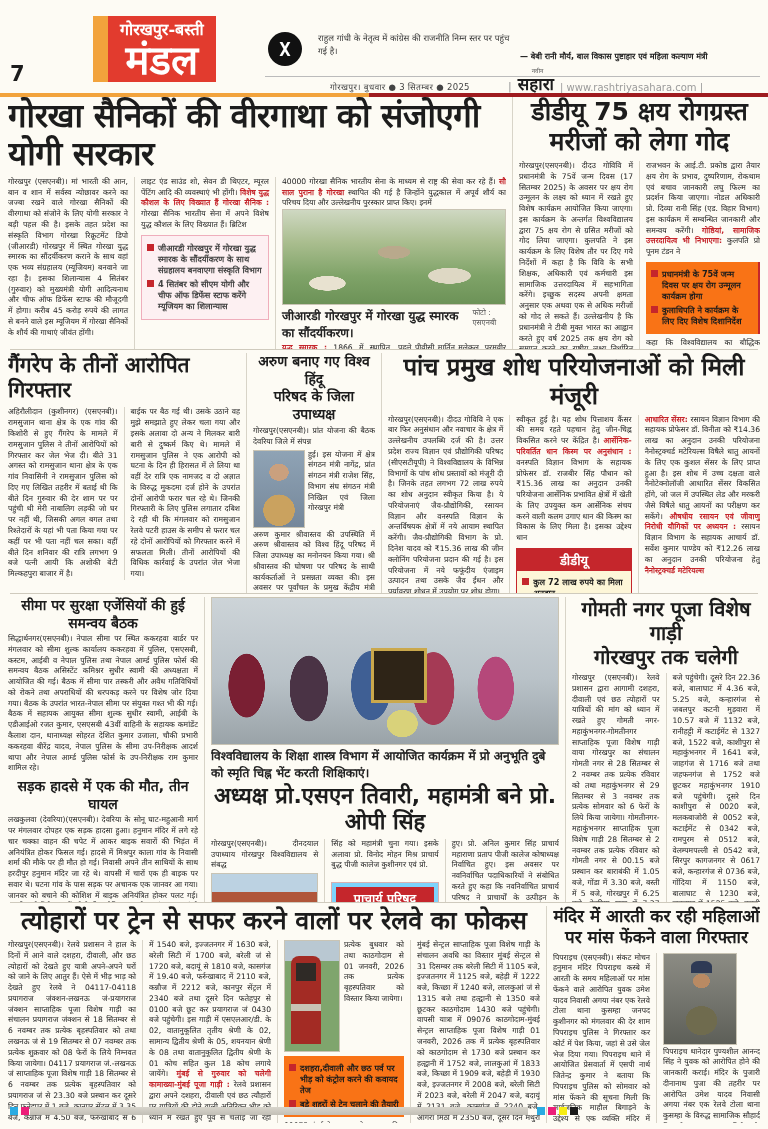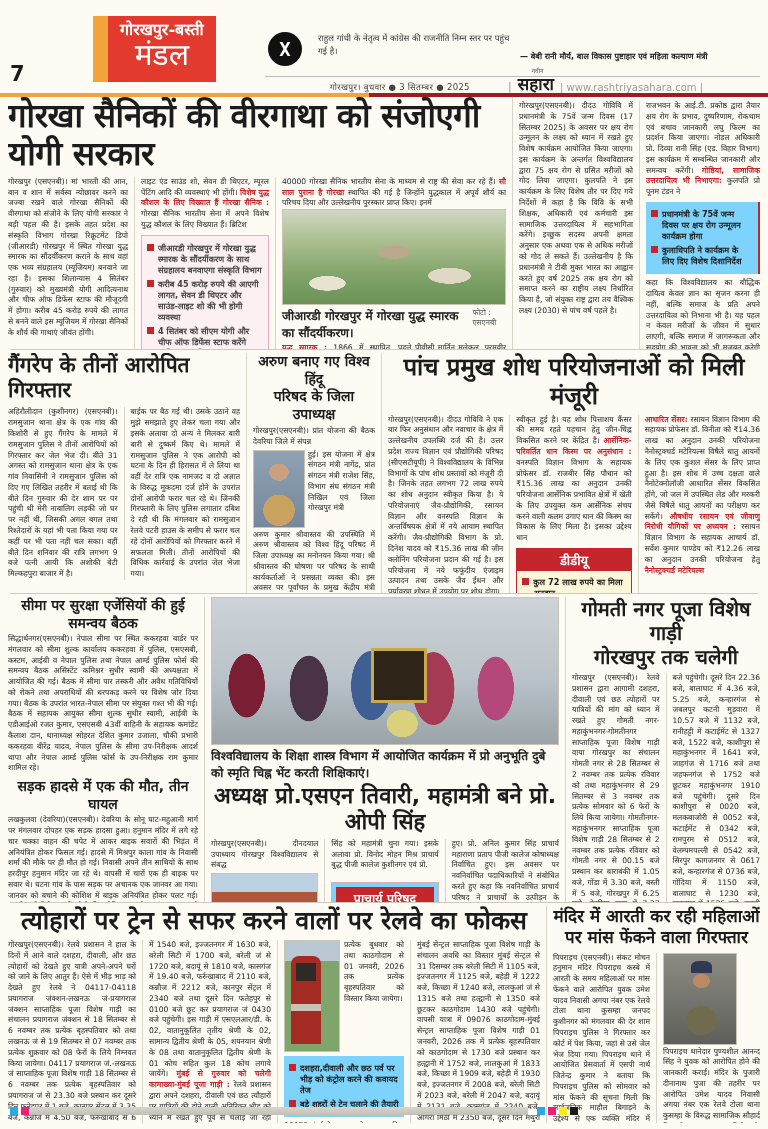--- a/index.html
+++ b/index.html
@@ -7,21 +7,21 @@
   body{background:#e9e6df;font-family:"DejaVu Sans","Liberation Sans",sans-serif;}
   .page{position:relative;width:768px;height:1129px;background:#fdfbf4;color:#1c1c1c;overflow:hidden;}
 
   
   .masthead{position:relative;height:97px;}
   .pageno{position:absolute;left:10px;top:62px;font-size:21px;font-weight:bold;}
   .nameplate{position:absolute;left:93px;top:16px;display:flex;height:66px;}
   .nameplate .orange{width:15px;background:#f2a33c;}
   .nameplate .red{background:#e23b2e;color:#fff;padding:4px 12px 2px;text-align:center;}
   .nameplate .l1{font-size:16px;font-weight:bold;line-height:1.2;}
-  .nameplate .l2{font-size:30px;font-weight:normal;line-height:1.05;}
+  .nameplate .l2{font-size:40px;font-weight:bold;line-height:1.05;}
   .xlogo{position:absolute;left:268px;top:32px;width:34px;height:34px;border-radius:50%;background:#111;color:#fff;
          display:flex;align-items:center;justify-content:center;font-size:19px;font-weight:bold;font-family:"DejaVu Sans Mono",monospace;}
   .quote{position:absolute;left:318px;top:32px;width:200px;font-size:8.5px;line-height:1.5;color:#333;}
   .quote-attr{position:absolute;left:520px;top:50px;width:230px;font-size:8px;font-weight:bold;color:#222;}
   .mast-rule{position:absolute;left:265px;right:8px;top:76px;border-top:1px solid #bbb;}
   .dateline{position:absolute;left:330px;top:81px;font-size:8.5px;color:#444;letter-spacing:.3px;}
   .brandwrap{position:absolute;left:508px;top:76px;display:flex;align-items:flex-end;gap:6px;}
   .brand-sep{color:#999;font-size:11px;}
   .brand{font-size:17px;font-weight:bold;color:#1c1c1c;position:relative;line-height:1;}
   .brand .tag{position:absolute;top:-8px;left:14px;font-size:6px;font-weight:normal;color:#555;}
@@ -42,21 +42,21 @@
   .red-in{color:#c5262c;font-weight:bold;}
   .caption{font-size:12px;font-weight:bold;color:#222;}
   .credit{font-size:7.5px;color:#555;}
 
   ul.blist{list-style:none;}
   ul.blist li{display:flex;gap:4px;margin:3px 0;font-size:8.2px;line-height:1.35;font-weight:bold;}
   .sq{flex:0 0 auto;width:7px;height:7px;background:#c5262c;margin-top:1px;display:inline-block;}
 
   .pinkbox{border:1.5px solid #efaebc;background:#fdf0f2;padding:4px 5px;margin:4px 0;}
   .pinkbox li{color:#444;}
-  .yellowbox{background:#7dd3fc;padding:4px 5px;margin:4px 0;border-right:2px solid #c5262c;}
+  .yellowbox{background:#f97316;padding:4px 5px;margin:4px 0;border-right:2px solid #c5262c;}
 
   .ddubox{border:1.5px solid #c5262c;margin:4px 0;}
   .ddubox .t{background:#c5262c;color:#fff;text-align:center;font-weight:bold;font-size:13px;padding:2px 0;}
   .ddubox .b{background:#fdf6d8;padding:3px 5px;}
 
   .redtitle{background:#c5262c;color:#fff;text-align:center;font-weight:bold;font-size:12.5px;line-height:1.3;padding:4px 6px;margin-bottom:3px;}
   .boxed{border:1px solid #d9b0b0;padding:4px;margin:11px 0;background:#7dd3fc;}
 
   
   .ph{position:relative;overflow:hidden;border:1px solid #c9c4b4;}
@@ -133,24 +133,20 @@
             <span class="red-in">विशेष युद्ध कौशल के लिए विख्यात हैं गोरखा सैनिक :</span>
             <span>गोरखा सैनिक भारतीय सेना में अपने विशेष युद्ध कौशल के लिए विख्यात हैं। ब्रिटिश</span></div>
           <div class="pinkbox">
             <ul class="blist">
               <li>
                   <span class="sq"></span>
                   <span>जीआरडी गोरखपुर में गोरखा युद्ध स्मारक के सौंदर्यीकरण के साथ संग्रहालय बनवाएगा संस्कृति विभाग</span>
                 </li>
               <li>
                   <span class="sq"></span>
-                  <span>करीब 45 करोड़ रुपये की आएगी लागत, सेवन डी थिएटर और साउंड-लाइट शो की भी होगी व्यवस्था</span>
-                </li>
-              <li>
-                  <span class="sq"></span>
                   <span>4 सितंबर को सीएम योगी और चीफ ऑफ डिफेंस स्टाफ करेंगे म्यूजियम का शिलान्यास</span>
                 </li>
             </ul>
           </div>
 
         </div>
         <div class="vdiv"></div>
         <div style="flex:1;">
           <div class="body"><span>40000 गोरखा सैनिक भारतीय सेना के माध्यम से राष्ट्र की सेवा कर रहे हैं।</span>
             <span class="red-in">सौ साल पुराना है गोरखा</span>
@@ -163,20 +159,24 @@
           <div style="display:flex;gap:8px;">
             <div class="body" style="flex:1;"><span class="red-in">युद्ध स्मारक :</span>
               <span>1866 में स्थापित गोरखा भर्ती डिपो गोरखपुर, सबसे पुराना भर्ती डिपो है। यहां अभी जो युद्ध स्मारक है उसकी स्थापना प्रथम विश्वयुद्ध में गोरखा जवानों के योगदान की स्मृति में 1925 में हुई थी। इस स्मारक में अब तक आठ ऐसे रणबांकुरों की कांस्य प्रतिमा</span></div>
             <div class="body" style="flex:1;">पहले पीवीसी मार्तिन मलेकल, परमवीर चक्र विजेता कैप्टन जीएम बलारिया, लेफ्टिनेंट करन बहादुर सिंह थापा, अशोक चक्र विजेता लेफ्टिनेंट कर्नल शंकर चिटोरिया, लेफ्टिनेंट पुनीत राय दत्त, मेजर थान बहादुर राय और नायक नर बहादुर की प्रतिमा शामिल हैं।</div>
           </div>
         </div>
       </div>
     </div>
     <div class="vdiv"></div>
     <div class="art" style="flex:1;">
+      <div class="h-lg">
+        <div>डीडीयू 75 क्षय रोगग्रस्त</div>
+          <div>मरीजों को लेगा गोद</div>
+      </div>
       <div style="display:flex;margin-top:4px;">
         <div style="flex:1;" class="body">
           <span>गोरखपुर(एसएनबी)। दीदउ गोविवि में प्रधानमंत्री के 75वें जन्म दिवस (17 सितम्बर 2025) के अवसर पर क्षय रोग उन्मूलन के लक्ष्य को ध्यान में रखते हुए विशेष कार्यक्रम आयोजित किया जाएगा। इस कार्यक्रम के अन्तर्गत विश्वविद्यालय द्वारा 75 क्षय रोग से ग्रसित मरीजों को गोद लिया जाएगा।</span> <span>कुलपति ने इस कार्यक्रम के लिए विशेष तौर पर दिए गये निर्देशों में कहा है कि विवि के सभी शिक्षक, अधिकारी एवं कर्मचारी इस सामाजिक उत्तरदायित्व में सहभागिता करेंगे। इच्छुक सदस्य अपनी क्षमता अनुसार एक अथवा एक से अधिक मरीजों को गोद ले सकते हैं। उल्लेखनीय है कि प्रधानमंत्री ने टीबी मुक्त भारत का आह्वान करते हुए वर्ष 2025 तक क्षय रोग को समाप्त करने का राष्ट्रीय लक्ष्य निर्धारित किया है, जो संयुक्त राष्ट्र द्वारा तय वैश्विक लक्ष्य (2030) से पांच वर्ष पहले है।</span>
           
           
         </div>
         <div class="vdiv"></div>
         <div style="flex:1;">
           <div class="body"><span>राजभवन के आई.टी. प्रकोष्ठ द्वारा तैयार क्षय रोग के प्रभाव, दुष्परिणाम, रोकथाम एवं बचाव जानकारी लघु फिल्म का प्रदर्शन किया जाएगा। नोडल अधिकारी प्रो. दिव्या रानी सिंह (एड. विहार विभाग) इस कार्यक्रम में सम्बन्धित जानकारी और समन्वय करेंगी।</span>
             <span class="red-in">गोष्ठियां, सामाजिक उत्तरदायित्व भी निभाएगा:</span>

